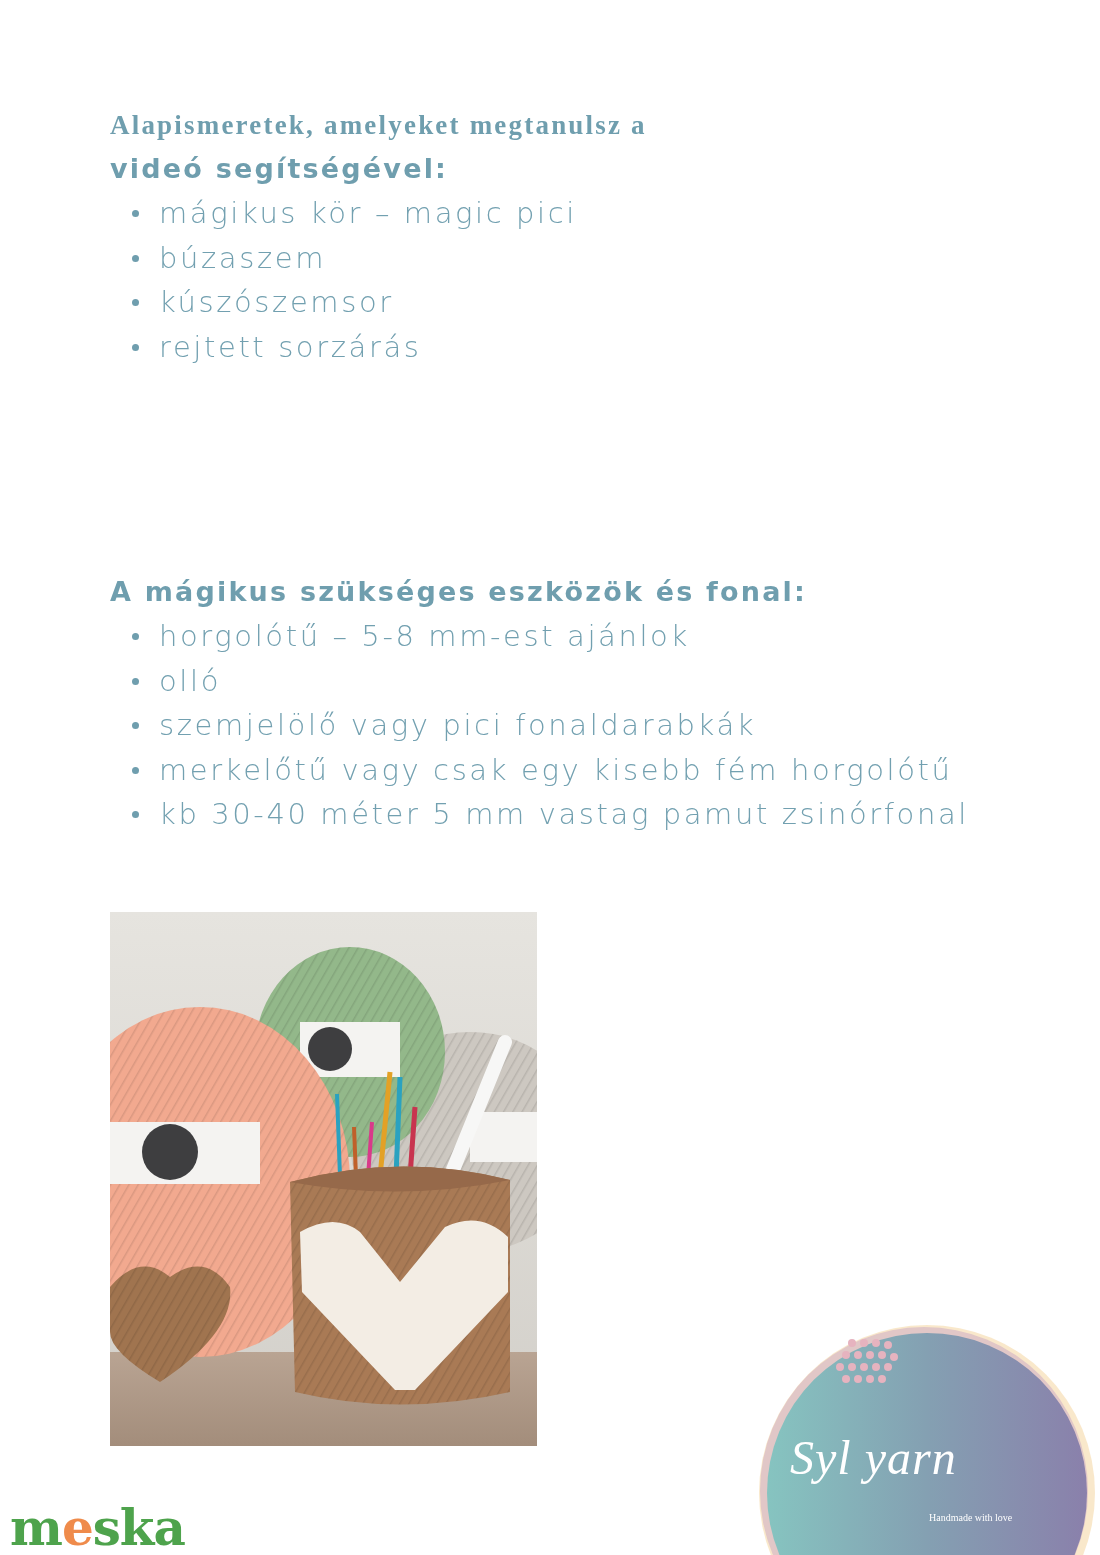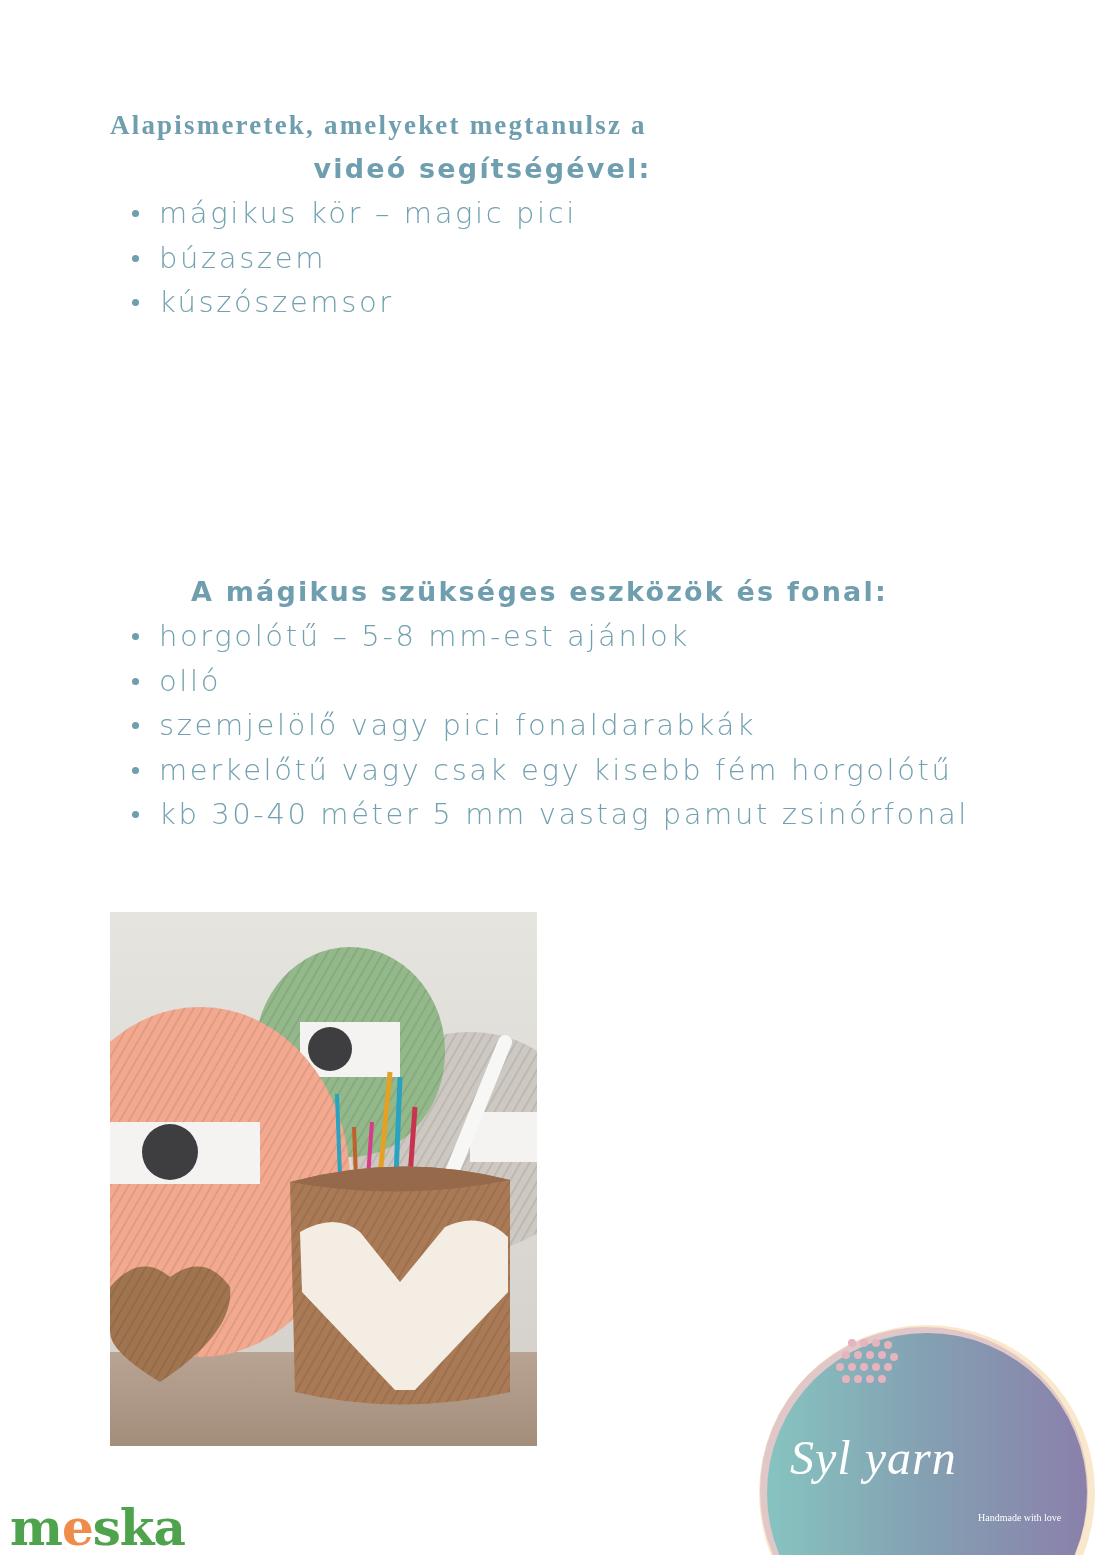--- a/index.html
+++ b/index.html
@@ -1,45 +1,46 @@
 <!DOCTYPE html>
 <html><head>
   <meta charset="utf-8">
   <style>
     html, body { margin: 0; padding: 0; background: #ffffff; }
     body { width: 1100px; height: 1555px; position: relative; overflow: hidden; font-family: "DejaVu Sans", sans-serif; }
     .section { position: absolute; left: 110px; color: #6f9eae; }
-    .heading { font-weight: bold; font-size: 27px; letter-spacing: 2.2px; line-height: 44px; margin: 0; text-align: center; }
+    .heading { font-weight: bold; font-size: 27px; letter-spacing: 2.2px; line-height: 44px; margin: 0; }
     .heading.justified { width: 745px; text-align: justify; text-align-last: left; font-family: Liberation Serif, serif; }
     .list { list-style: none; margin: 0; padding: 0 0 0 22px; }
     .list li { position: relative; font-size: 29px; letter-spacing: 2.6px; line-height: 44.5px; padding-left: 27px; font-weight: 300; color: #72a0b0; white-space: nowrap; }
     .list li .bullet { position: absolute; left: 0; top: 19px; width: 7px; height: 7px; border-radius: 50%; background: #6f9eae; }
     #sec1 { top: 103px; }
     #sec2 { top: 570px; }
 
     .photo { position: absolute; left: 110px; top: 912px; width: 427px; height: 534px; overflow: hidden; background: #dedbd6; }
     .photo svg { display: block; }
 
     .meska { position: absolute; left: 10px; top: 1498px; font-family: "DejaVu Serif", serif; font-weight: bold; font-size: 50px; color: #4ea34c; letter-spacing: -1px; }
     .meska .e { color: #ef8b4b; }
 
     .logo { position: absolute; left: 752px; top: 1313px; width: 350px; height: 350px; }
     .logo-text { position: absolute; left: 790px; top: 1430px; font-family: Liberation Serif, serif; font-style: italic; font-size: 48px; color: #ffffff; letter-spacing: 1px; }
-    .logo-tag { position: absolute; left: 978px; top: 1512px; font-family: "Liberation Serif", serif; font-size: 10px; color: #ffffff; }
+    .logo-tag { position: absolute; left: 929px; top: 1512px; font-family: "Liberation Serif", serif; font-size: 10px; color: #ffffff; }
   </style>
 </head>
 <body>
 
 <div class="section" id="sec1">
   <p class="heading justified">Alapismeretek, amelyeket megtanulsz a</p>
   <p class="heading">videó segítségével:</p>
   <ul class="list">
     <li><span class="bullet"></span><span>mágikus kör – magic pici</span></li>
     <li><span class="bullet"></span><span>búzaszem</span></li>
     <li><span class="bullet"></span><span>kúszószemsor</span></li>
+    <li><span class="bullet"></span><span>rejtett sorzárás</span></li>
   </ul>
 </div>
 
 <div class="section" id="sec2">
   <p class="heading">A mágikus szükséges eszközök és fonal:</p>
   <ul class="list">
     <li><span class="bullet"></span><span>horgolótű – 5-8 mm-est ajánlok</span></li>
     <li><span class="bullet"></span><span>olló</span></li>
     <li><span class="bullet"></span><span>szemjelölő vagy pici fonaldarabkák</span></li>
     <li><span class="bullet"></span><span>merkelőtű vagy csak egy kisebb fém horgolótű</span></li>

